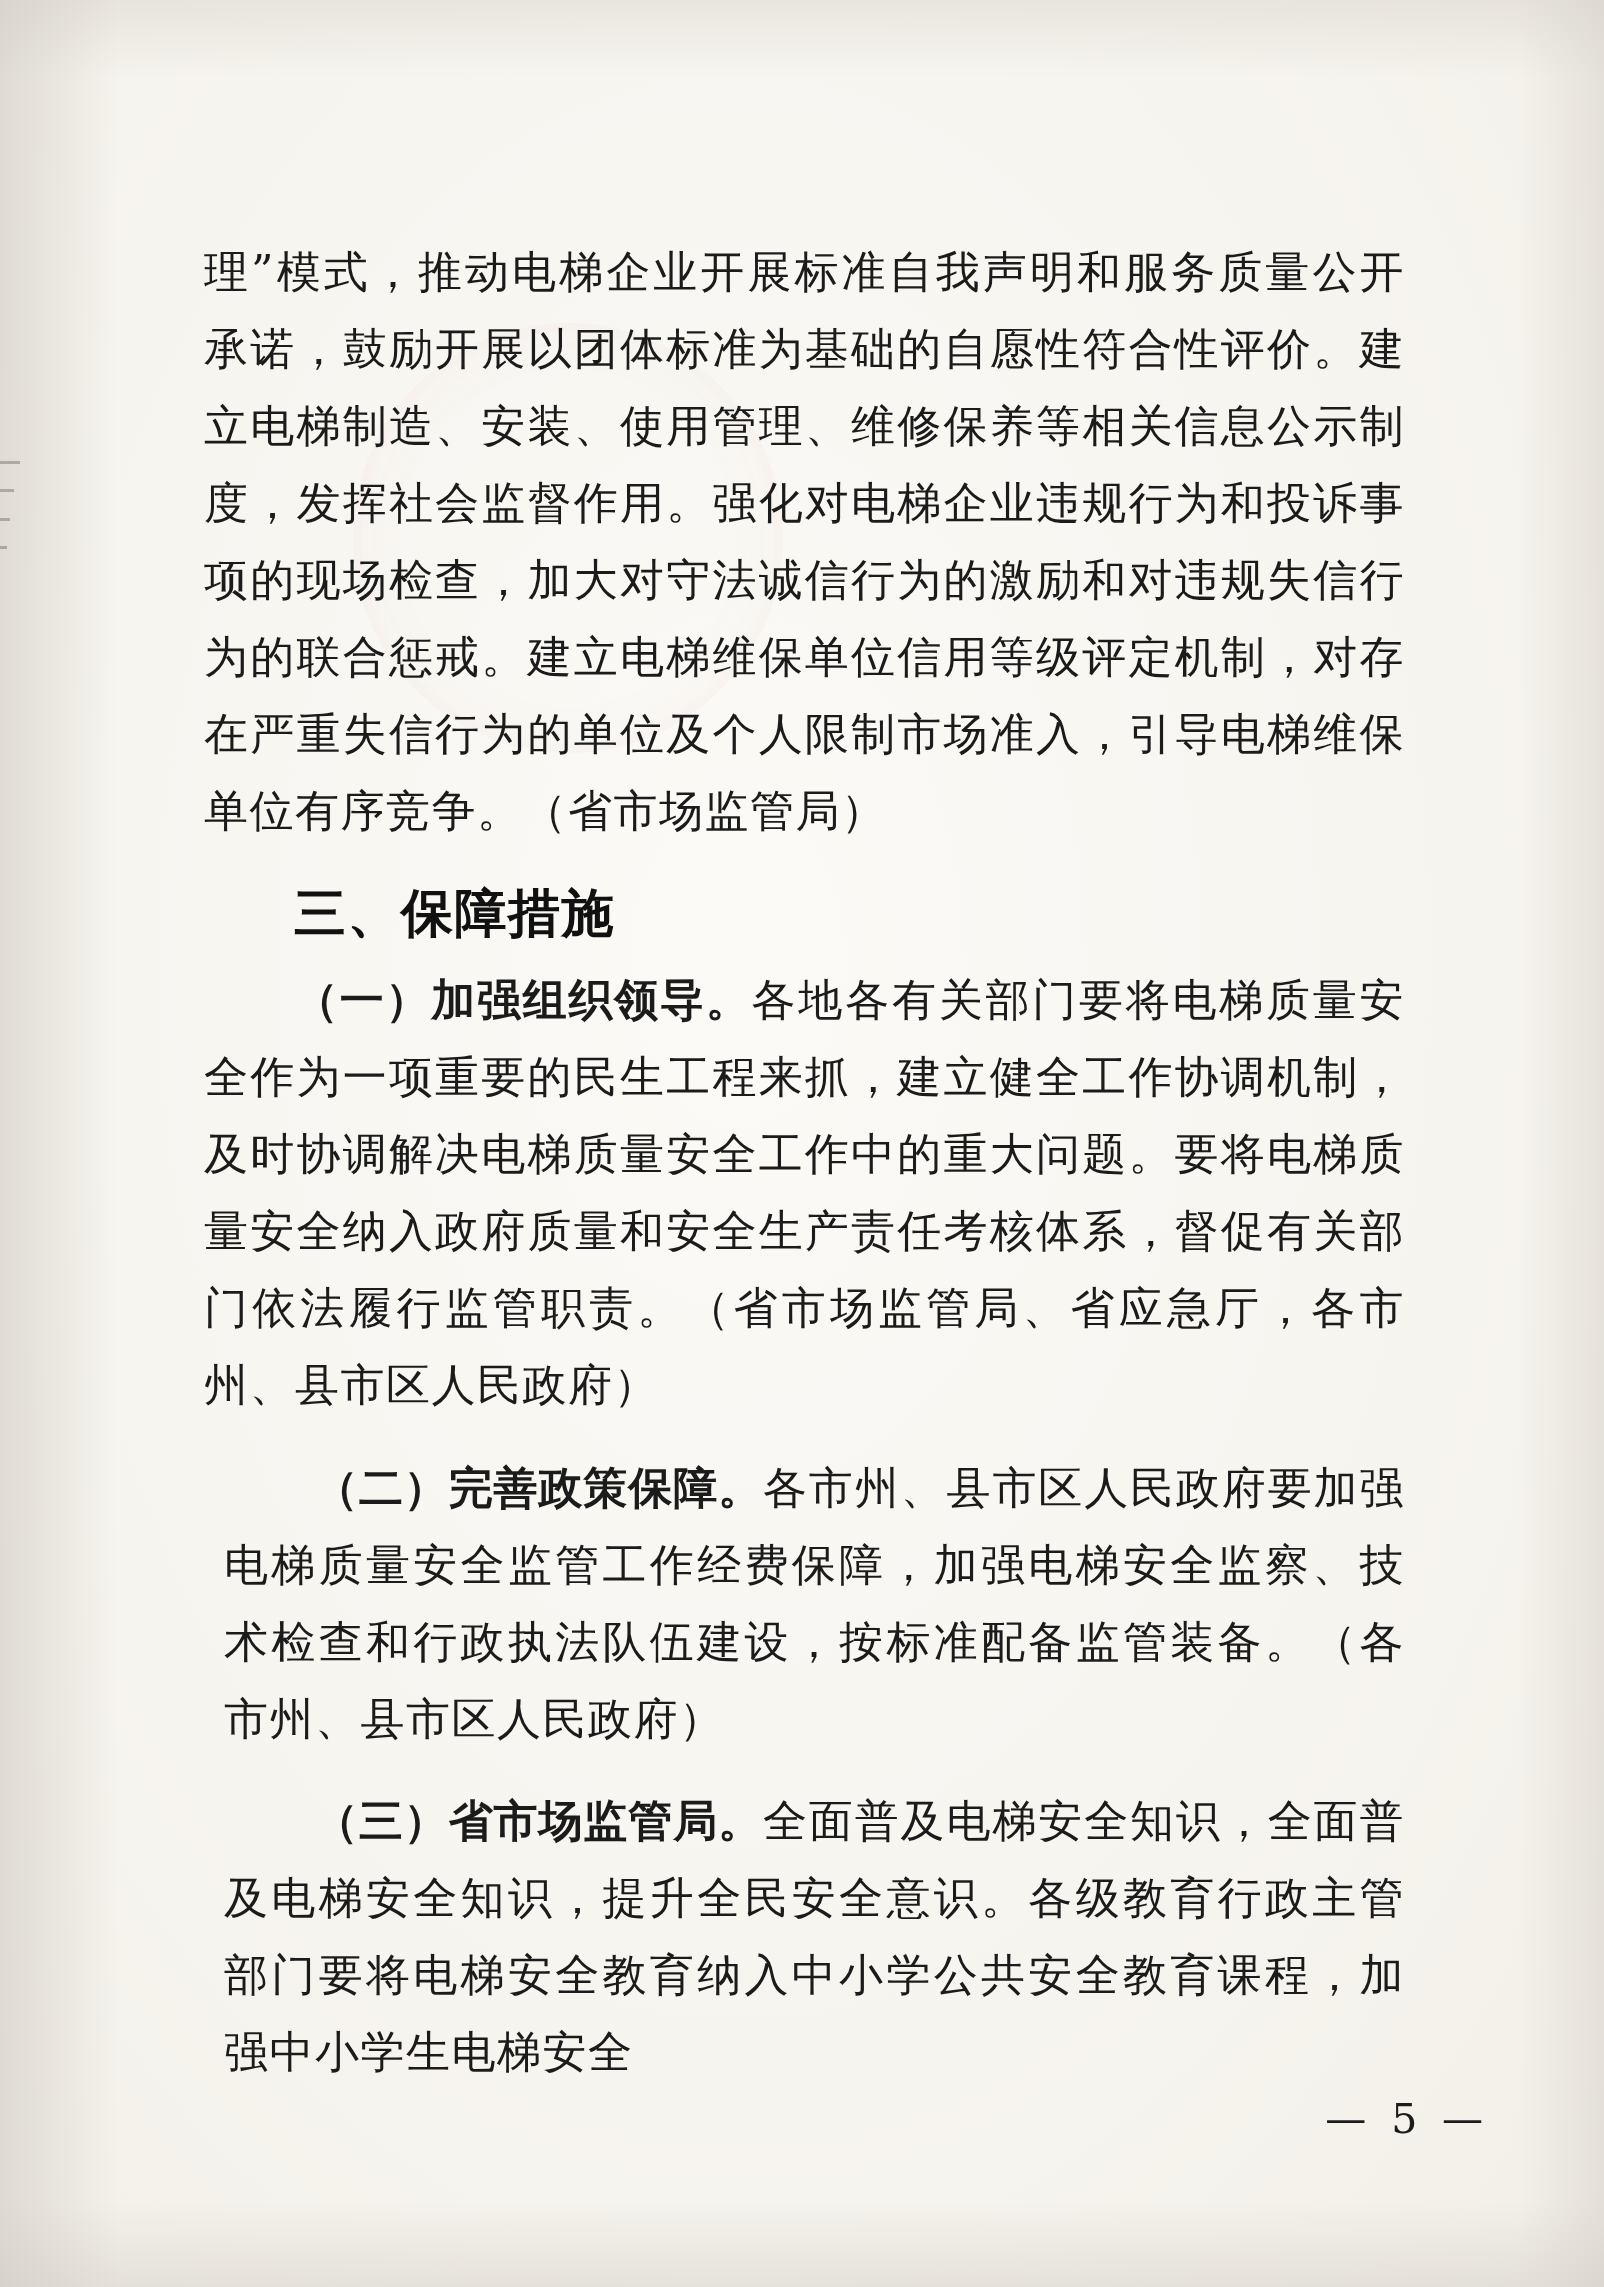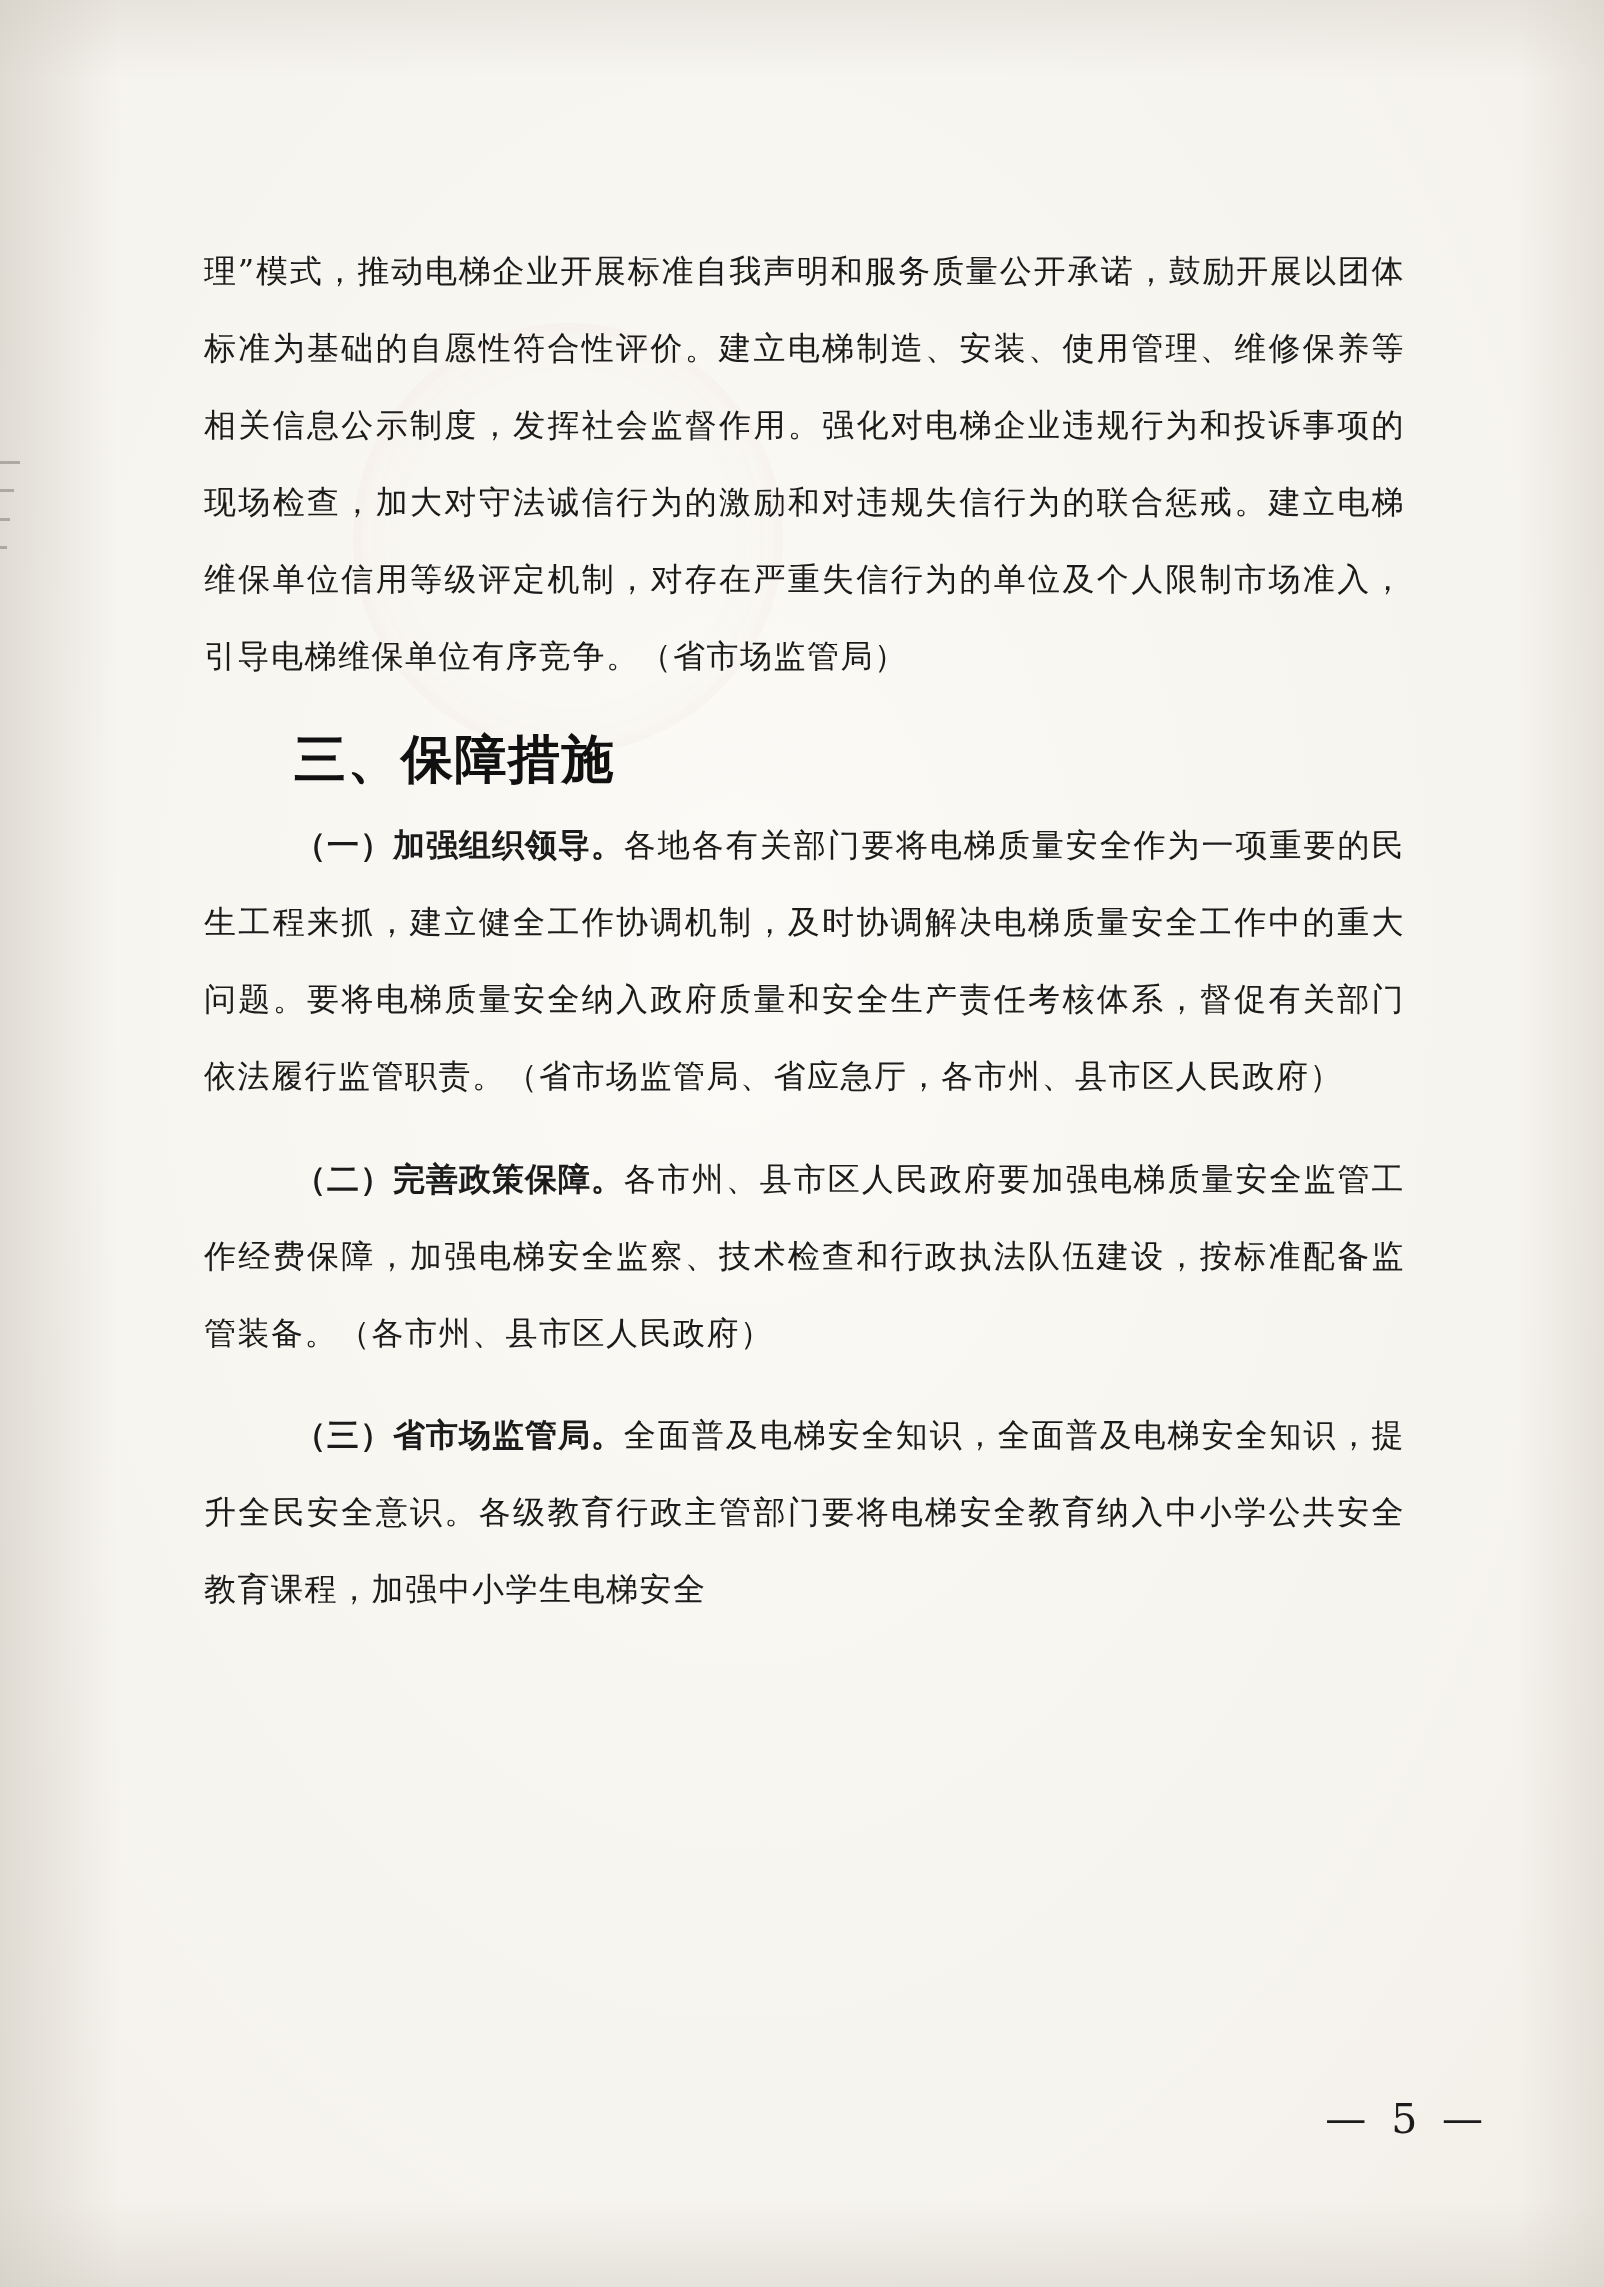--- a/index.html
+++ b/index.html
@@ -64,35 +64,36 @@
   #left-marks i.m3 { width: 9.8px; height: 2.9px; }
   #left-marks i.m4 { width: 6.9px;  height: 2.9px; }
 
   #content {
     position: absolute;
     left: 204px;
     top: 233px;
     width: 1201px;
   }
   .para {
-    font-size: 32px;
+    font-size: 44px;
     line-height: 77px;
     letter-spacing: 1.5px;
     color: #1b1b1b;
     text-align: justify;
     text-justify: inter-ideograph;
     margin: 0 0 9.8px 0;
     text-indent: 0;
     font-family: "DejaVu Serif", "Liberation Serif", serif;
   }
   .para.indent {
     text-indent: 90px;
   }
   .para.gap {
     margin-top: 25.5px;
+    margin-left: 20px;
   }
   .heading {
     font-size: 52px;
     line-height: 77px;
     letter-spacing: 1.5px;
     color: #111111;
     font-weight: 700;
     text-indent: 90px;
     margin: 25.5px 0 9.8px 0;
     font-family: "DejaVu Sans", "Liberation Sans", sans-serif;

